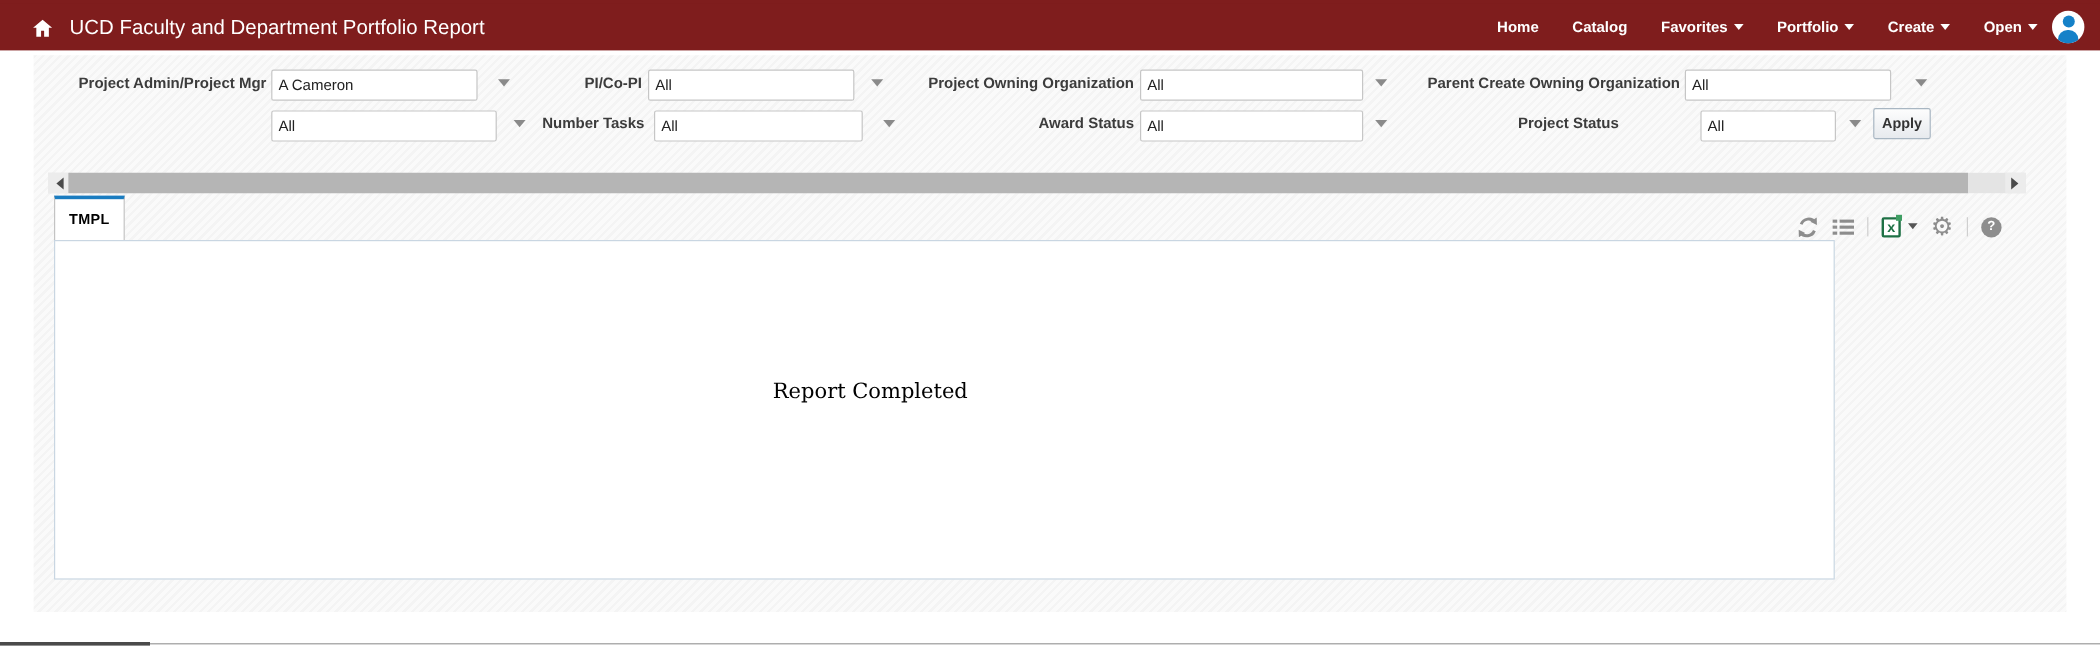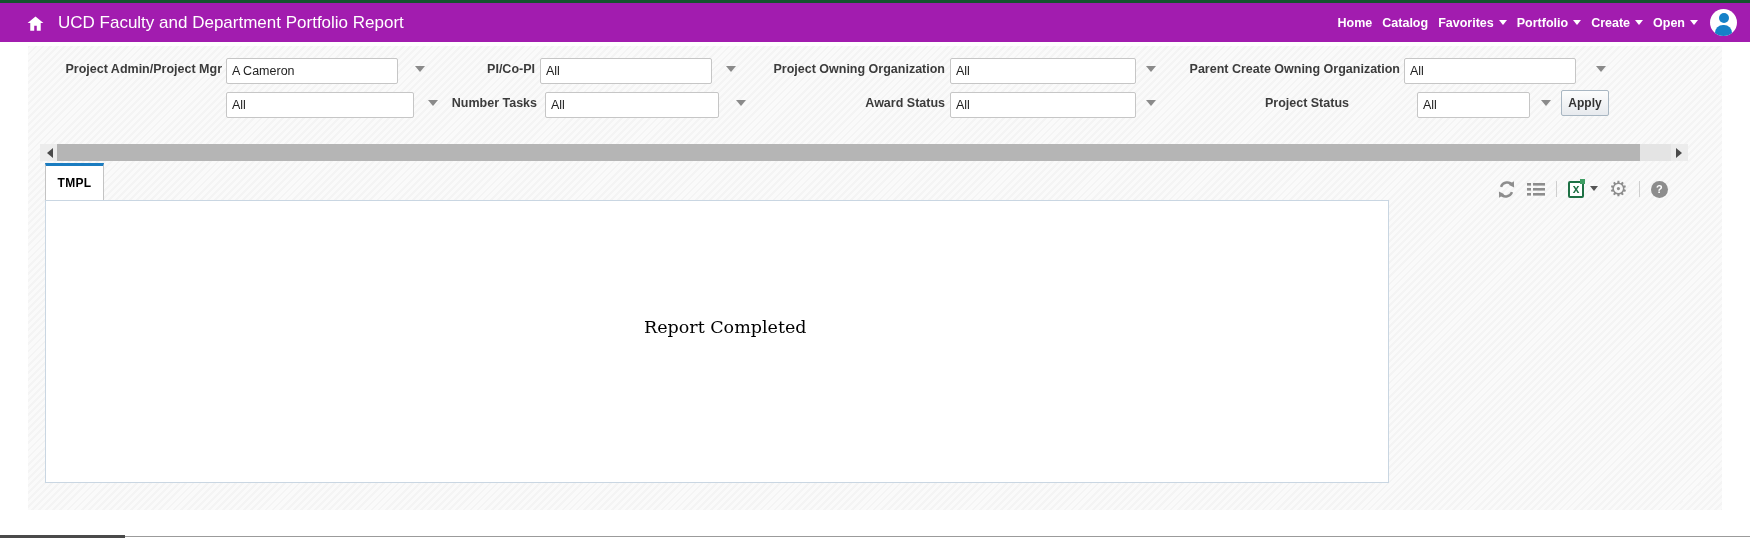--- a/index.html
+++ b/index.html
@@ -5,25 +5,25 @@
   * { margin:0; padding:0; box-sizing:border-box; }
   body { font-family:"Liberation Sans", sans-serif; background:#ffffff; }
   .page { position:relative; width:1750px; height:539px; background:#ffffff; overflow:hidden; }
 
   
   .stripe-bg { position:absolute; left:28px; top:46px; width:1694px; height:464px;
     background:repeating-linear-gradient(135deg,#f4f4f4 0 2px,#fafafa 2px 5px); z-index:1; }
 
   
   .header { position:absolute; left:0; top:0; width:1750px; height:42px;
-    background:#a21caf; border-top:3px solid #14532d; z-index:5; }
+    background:#7f1d1d; border-top:3px solid #7f1d1d; z-index:5; }
   .home-ic { position:absolute; left:26px; top:11px; width:19px; height:19px; }
   .hdr-title { position:absolute; left:58px; top:0; height:39px; line-height:39px;
     color:#ffffff; font-size:17px; white-space:nowrap; }
-  .nav { position:absolute; right:52px; top:0; height:39px; display:flex; align-items:center; gap:10px; }
+  .nav { position:absolute; right:52px; top:0; height:39px; display:flex; align-items:center; gap:28px; }
   .nav-item { display:flex; align-items:center; gap:5px; color:#ffffff; font-size:12.5px;
     font-weight:bold; cursor:pointer; white-space:nowrap; }
   .caret-w { width:0; height:0; border:4px solid transparent; border-top:5px solid #ffffff; margin-top:4px; }
   .avatar { position:absolute; right:13px; top:6px; width:27px; height:27px; border-radius:50%;
     background:#ffffff; overflow:hidden; cursor:pointer; }
   .avatar .head { position:absolute; left:8.5px; top:4px; width:10px; height:10px; border-radius:50%; background:#1581c8; }
   .avatar .body { position:absolute; left:5px; top:16px; width:17px; height:12px; border-radius:8px 8px 0 0; background:#1581c8; }
 
   
   .flabel { position:absolute; height:22px; line-height:22px; font-size:12.5px; font-weight:bold;
@@ -60,21 +60,21 @@
   .gear { font-size:21px; color:#8d8d8d; line-height:20px; font-family:"DejaVu Sans",sans-serif; }
   .help { width:17px; height:17px; border-radius:50%; background:#8d8d8d; color:#ffffff;
     font-size:11px; font-weight:bold; display:flex; align-items:center; justify-content:center; }
   .xls { position:relative; width:16px; height:17px; border:2px solid #1e7145; border-radius:2px;
     background:#ffffff; display:flex; align-items:center; justify-content:center; }
   .xls-x { color:#1e7145; font-weight:bold; font-size:12px; line-height:1; }
   .xls-notch { position:absolute; top:-4px; right:-3px; width:5px; height:5px; background:#3f9e63; }
   .caret-d { width:0; height:0; border:4px solid transparent; border-top:5px solid #555; margin-left:-5px; margin-top:3px; cursor:pointer; }
 
   
-  .panel { position:absolute; left:45px; top:200px; width:1344px; height:283px;
+  .panel { position:absolute; left:45px; top:200px; width:1484px; height:283px;
     background:#ffffff; border:1px solid #c9d6e2; z-index:2;padding-left:40px; }
   .report-msg { position:absolute; left:598px; top:116px; font-family:"DejaVu Serif","Liberation Serif",serif;
     font-size:17.5px; color:#000000; white-space:nowrap; }
 
   
   .bottom-line { position:absolute; left:0; top:536px; width:1750px; height:1px; background:#9b9b9b; z-index:4; }
   .bottom-line-dark { position:absolute; left:0; top:535px; width:125px; height:3px; background:#4a4a4a; z-index:4; }
 </style>
 </head>
 <body>

